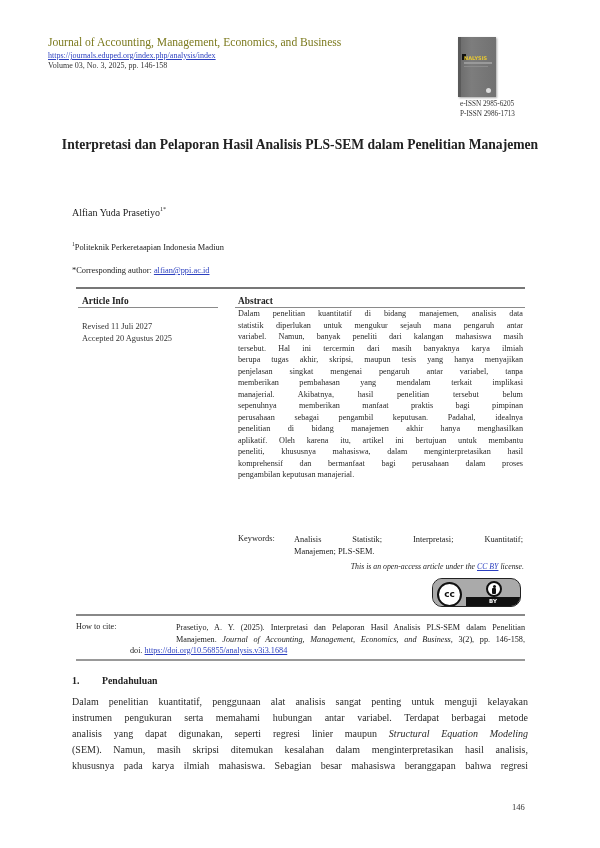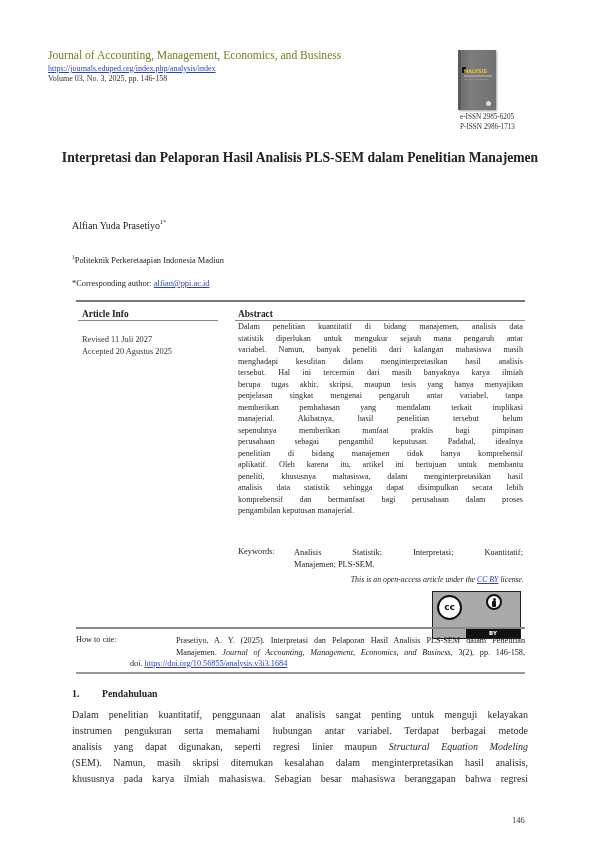--- a/index.html
+++ b/index.html
@@ -1,19 +1,19 @@
 <!DOCTYPE html>
 <html><head>
 <meta charset="utf-8">
 <style>
   * { box-sizing: border-box; margin: 0; padding: 0; }
   html, body { width: 600px; height: 848px; background: #ffffff; overflow: hidden; }
   body { position: relative; font-family: "DejaVu Serif", "Liberation Serif", serif; color: #222; }
 
-  .abs { position: absolute; margin-top: 13px; }
+  .abs { position: absolute; }
 
   
   .journal-title { left: 48px; top: 36px; font-size: 11.6px; color: #7c7a1e; font-family: "Liberation Serif", serif; letter-spacing: 0; white-space: nowrap; }
   .journal-url { left: 48px; top: 51px; font-size: 8px; color: #2b3fbf; text-decoration: underline; font-family: "Liberation Serif", serif; white-space: nowrap; }
   .journal-vol { left: 48px; top: 61px; font-size: 8px; color: #333; font-family: "Liberation Serif", serif; white-space: nowrap; }
 
   .cover { left: 458px; top: 37px; width: 38px; height: 60px; background: linear-gradient(90deg, #6a6a6a 0%, #7d7d7d 35%, #717171 100%); box-shadow: 1px 1px 2px rgba(0,0,0,0.35); }
   .cover .spine { position: absolute; left: 0; top: 0; width: 3px; height: 100%; background: #5a5a5a; }
   .cover .logo { position: absolute; left: 6px; top: 18px; font-size: 5px; color: #e7c832; font-weight: bold; font-family: "DejaVu Sans", sans-serif; white-space: nowrap; }
   .cover .logo-blk { position: absolute; left: 4px; top: 17px; width: 4px; height: 6px; background: #111; }
@@ -55,21 +55,21 @@
   .abstract .ln { display: block; text-align: justify; text-align-last: justify; white-space: nowrap; overflow: hidden; }
   .abstract .ln.last { text-align-last: left; }
 
   .kw-label { left: 238px; top: 534px; font-size: 8.4px; color: #222; font-family: "Liberation Serif", serif; }
   .kw { left: 294px; top: 534px; width: 229px; font-size: 8.4px; line-height: 11.5px; color: #222; font-family: "Liberation Serif", serif; }
   .kw .ln1 { display: block; text-align: justify; text-align-last: justify; }
 
   .oa { left: 300px; top: 562px; width: 224px; text-align: right; font-size: 7.8px; font-style: italic; color: #222; font-family: "Liberation Serif", serif; white-space: nowrap; }
   .oa a { color: #2b3fbf; text-decoration: underline; }
 
-  .ccbadge { left: 432px; top: 578px; width: 89px; height: 48px; background: #aaaaaa; border: 1px solid #222; border-radius: 0; overflow: hidden; }
+  .ccbadge { left: 432px; top: 578px; width: 89px; height: 29px; background: #aaaaaa; border: 1px solid #222; border-radius: 10px; overflow: hidden; }
   .ccbadge .bar { position: absolute; left: 33px; right: 0; bottom: 0; height: 9px; background: #111; color: #fff; font-size: 5.5px; font-weight: bold; text-align: center; font-family: "DejaVu Sans", sans-serif; line-height: 9px; }
   .ccbadge .leftblk { position: absolute; left: 0; top: 0; bottom: 0; width: 33px; background: #aaaaaa; }
   .cc-circle { position: absolute; left: 4px; top: 3px; width: 25px; height: 25px; border-radius: 50%; background: #fff; border: 2.5px solid #111; font-size: 9px; font-weight: bold; color: #111; text-align: center; line-height: 20px; font-family: "DejaVu Sans", sans-serif; }
   .by-circle { position: absolute; left: 53px; top: 2px; width: 16px; height: 16px; border-radius: 50%; background: #fff; border: 2px solid #111; }
   .by-circle .head { position: absolute; left: 4.5px; top: 1.5px; width: 3px; height: 3px; background: #111; border-radius: 50%; }
   .by-circle .body { position: absolute; left: 4px; top: 5px; width: 4px; height: 6px; background: #111; border-radius: 1px; }
 
   .cite-label { left: 76px; top: 622px; font-size: 8.2px; color: #222; font-family: "Liberation Serif", serif; white-space: nowrap; text-align: center; }
   .cite { left: 130px; top: 622px; width: 395px; font-size: 8.2px; line-height: 11.5px; color: #222; font-family: "Liberation Serif", serif; }
   .cite .ln { display: block; white-space: nowrap; }
@@ -114,32 +114,30 @@
 
 <div class="abs sec-h h-info">Article Info</div>
 <div class="abs info-txt rev">Revised 11 Juli 2027</div>
 <div class="abs info-txt acc">Accepted 20 Agustus 2025</div>
 
 <div class="abs sec-h h-abs">Abstract</div>
 <div class="abs abstract">
   <span class="ln">Dalam penelitian kuantitatif di bidang manajemen, analisis data</span>
   <span class="ln">statistik diperlukan untuk mengukur sejauh mana pengaruh antar</span>
   <span class="ln">variabel. Namun, banyak peneliti dari kalangan mahasiswa masih</span>
-  <span class="ln">menghadapi kesulitan dalam menginterpretasikan hasil analisis</span>
   <span class="ln">tersebut. Hal ini tercermin dari masih banyaknya karya ilmiah</span>
   <span class="ln">berupa tugas akhir, skripsi, maupun tesis yang hanya menyajikan</span>
   <span class="ln">penjelasan singkat mengenai pengaruh antar variabel, tanpa</span>
   <span class="ln">memberikan pembahasan yang mendalam terkait implikasi</span>
   <span class="ln">manajerial. Akibatnya, hasil penelitian tersebut belum</span>
   <span class="ln">sepenuhnya memberikan manfaat praktis bagi pimpinan</span>
   <span class="ln">perusahaan sebagai pengambil keputusan. Padahal, idealnya</span>
-  <span class="ln">penelitian di bidang manajemen tidak hanya komprehensif</span>
+  <span class="ln">penelitian di bidang manajemen akhir hanya menghasilkan</span>
   <span class="ln">aplikatif. Oleh karena itu, artikel ini bertujuan untuk membantu</span>
   <span class="ln">peneliti, khususnya mahasiswa, dalam menginterpretasikan hasil</span>
-  <span class="ln">analisis data statistik sehingga dapat disimpulkan secara lebih</span>
   <span class="ln">komprehensif dan bermanfaat bagi perusahaan dalam proses</span>
   <span class="ln last">pengambilan keputusan manajerial.</span>
 </div>
 
 <div class="abs kw-label">Keywords:</div>
 <div class="abs kw">
   <span class="ln1">Analisis Statistik; Interpretasi; Kuantitatif;</span>
   <span>Manajemen; PLS-SEM.</span>
 </div>
 

